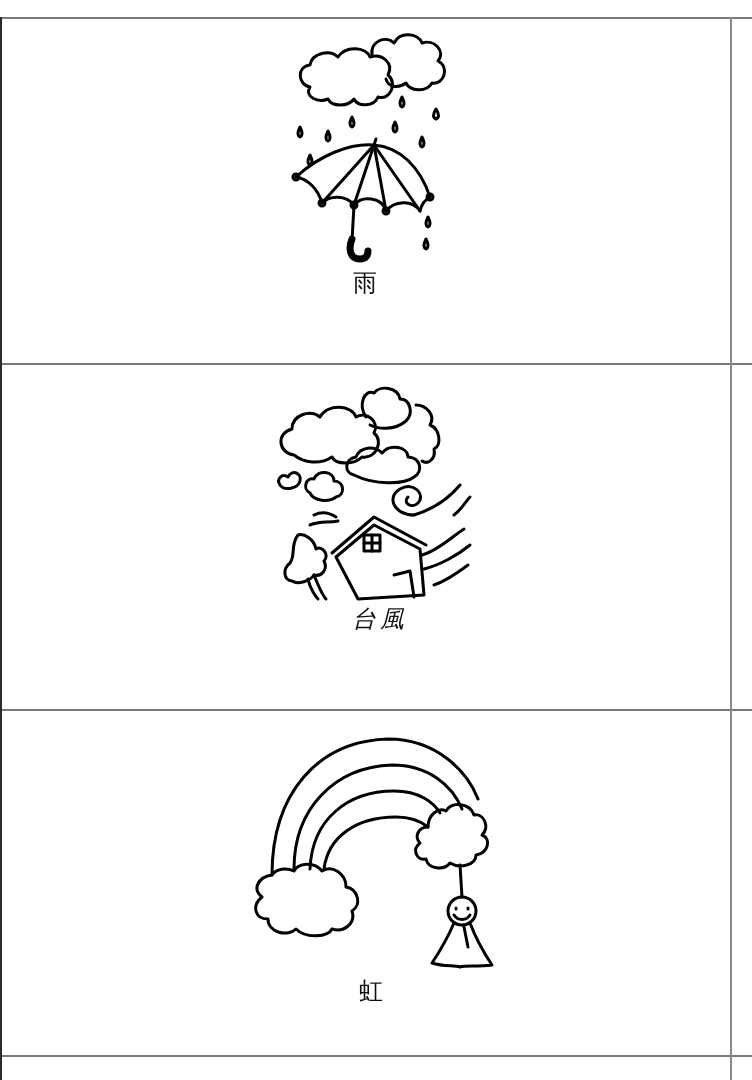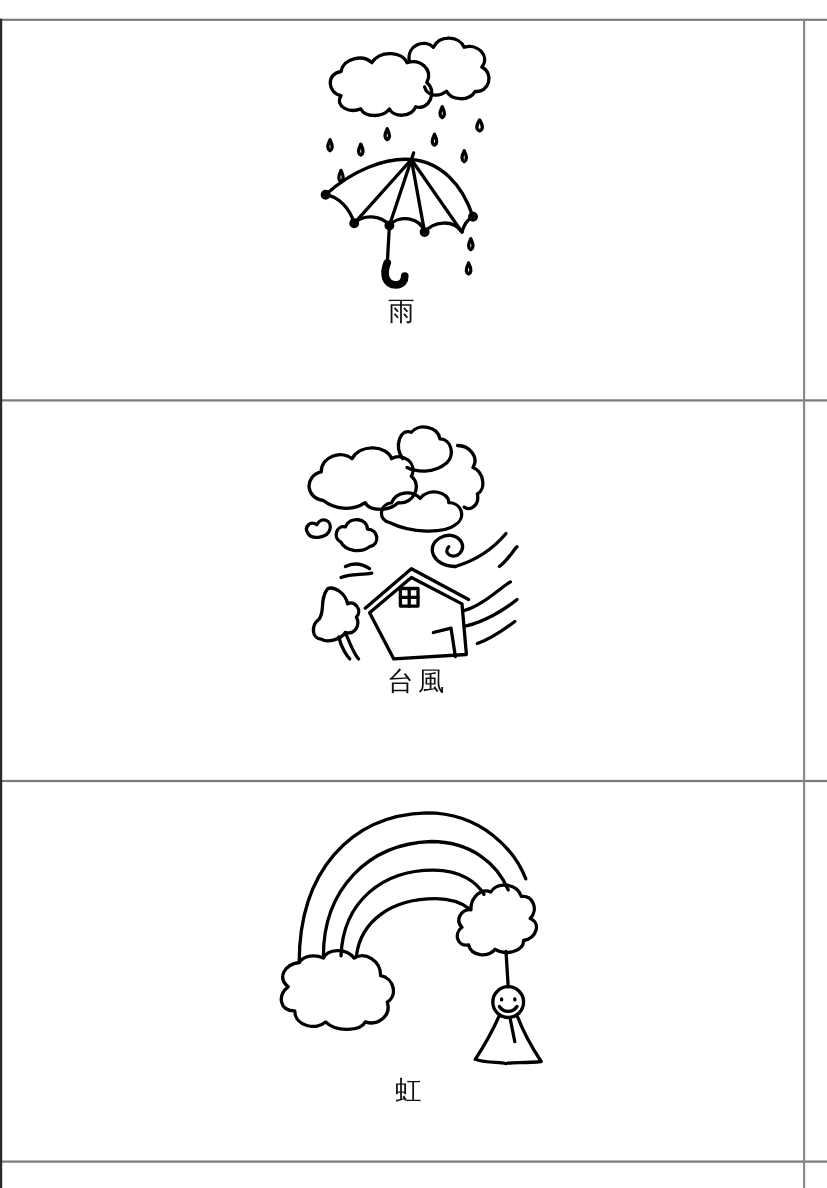--- a/index.html
+++ b/index.html
@@ -50,21 +50,21 @@
     <path d="M62,212 C58,222 60,232 70,232 C76,232 78,228 78,224" style="stroke-width:7"></path>
     <circle cx="6" cy="150" r="3"></circle>
       <circle cx="32" cy="176" r="3"></circle>
       <circle cx="64" cy="178" r="3"></circle>
       <circle cx="96" cy="184" r="3"></circle>
       <circle cx="140" cy="170" r="3"></circle>
   </svg>
   <div class="label" style="left:340px;top:248px;width:50px;">雨</div>
 </div>
 
-<div class="card" style="top:365px;height:344px;">
+<div class="card" style="top:365px;height:344px;font-style:italic;">
   <svg class="illus" style="left:272px;top:20px;" width="200" height="220" viewBox="0 0 200 220">
 
     <path d="M20,70 C4,68 2,48 18,44 C18,30 36,24 46,32 C54,18 78,20 82,32 C92,26 106,36 100,48 C110,56 102,74 88,72 C80,80 62,80 58,72 C46,80 30,78 20,70 Z"></path>
     <path d="M92,32 C84,20 90,4 100,8 C106,0 124,2 126,14 C136,14 140,28 132,36 C120,46 104,44 96,40"></path>
     <path d="M80,90 C70,88 70,74 82,72 C86,62 100,60 108,68 C116,58 134,62 134,72 C146,72 150,86 140,92 C130,100 100,100 80,90 Z"></path>
     <path d="M142,20 C152,20 162,30 156,40 C166,44 168,60 160,64 C162,74 154,80 148,76"></path>
     <path d="M6,100 C2,94 8,88 14,92 C18,84 28,88 26,96 C24,104 10,106 6,100 Z"></path>
     <path d="M36,108 C28,104 32,92 40,94 C44,84 60,86 60,96 C70,96 72,110 62,112 C54,118 40,116 36,108 Z"></path>
 
     <path d="M140,130 C120,130 112,112 126,104 C140,96 152,110 144,118 C138,124 128,118 134,112"></path>

